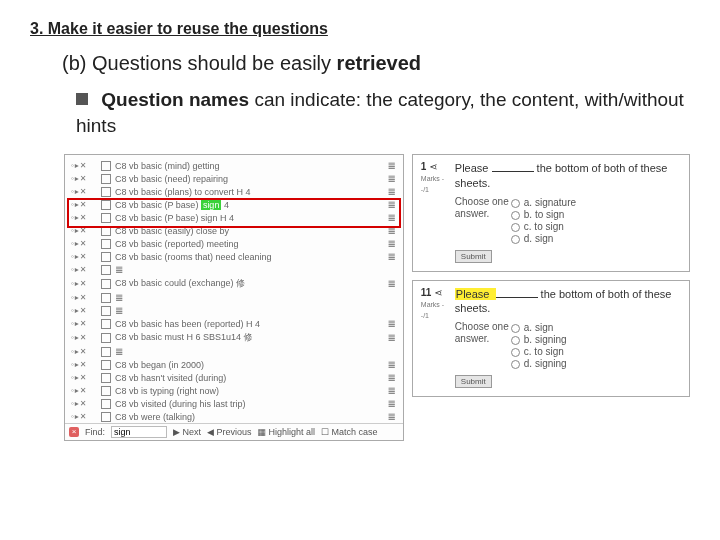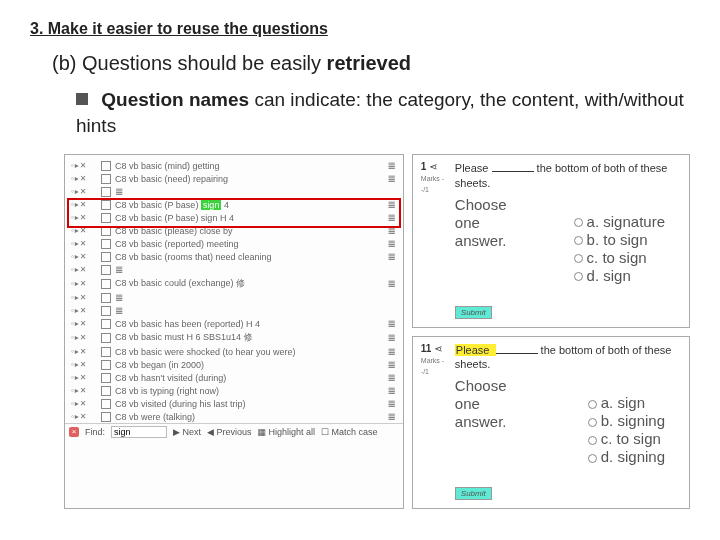--- a/index.html
+++ b/index.html
@@ -12,21 +12,21 @@
     box-sizing: border-box;
   }
   h1 {
     font-size: 16px;
     font-weight: bold;
     margin: 0 0 14px 0;
     text-decoration: underline;
   }
   .sub {
     font-size: 20px;
-    margin: 0 0 12px 22px;
+    margin: 0 0 12px 32px;
   }
   .sub b { font-weight: bold; }
   .bullet-row {
     margin: 0 0 16px 46px;
     font-size: 19px;
     line-height: 1.35;
   }
   .sq {
     display: inline-block;
     width: 12px; height: 12px;
@@ -135,45 +135,43 @@
   .hl-yel { background: #ffee33; padding: 0 1px; }
   .blank {
     display: inline-block;
     border-bottom: 1px solid #333;
     width: 42px;
     height: 0.9em;
     vertical-align: baseline;
   }
   .opts {
     display: flex;
-    gap: 12px;
-    font-size: 15px;
+    gap: 0;
+    font-size: 10px;
     color: #555;
-    justify-content: space-between;
   }
   .opts .lab { width: 56px; line-height: 1.2; }
-  .opts ul { list-style: none; padding: 0; margin: 16px; }
+  .opts ul { list-style: none; padding: 0; margin: 0; }
   .opts li { margin: 1px 0; }
   .opts .r {
     display: inline-block;
     width: 7px; height: 7px;
     border: 1px solid #888;
     border-radius: 50%;
     margin-right: 4px;
     vertical-align: middle;
   }
   .subtn {
     margin-top: 5px;
     font-size: 8px;
     border: 1px solid #999;
-    background: #5eead4;
+    background: #e5e5e5;
     display: inline-block;
     padding: 1px 5px;
     color: #555;
-    font-style: italic;
   }
 </style>
 </head>
 <body>
 
 <h1>3. Make it easier to reuse the questions</h1>
 
 <p class="sub">
   <span>(b) Questions should be easily </span><b>retrieved</b>
 </p>
@@ -196,38 +194,39 @@
         </div>
         <div class="qrow">
           <span class="icons">◦▸✕</span>
           <span class="chk"></span>
           <span class="nm">C8 vb basic (need) repairing</span>
           <span class="menu">≣</span>
         </div>
         <div class="qrow">
           <span class="icons">◦▸✕</span>
           <span class="chk"></span>
+          <span class="nm">C8 vb basic (plans) to convert H 4</span>
           <span class="menu">≣</span>
         </div>
         <div class="qrow">
           <span class="icons">◦▸✕</span>
           <span class="chk"></span>
           <span class="nm">C8 vb basic (P base) <span class="hl-green">sign</span> 4</span>
           <span class="menu">≣</span>
         </div>
         <div class="qrow">
           <span class="icons">◦▸✕</span>
           <span class="chk"></span>
           <span class="nm">C8 vb basic (P base) sign H 4</span>
           <span class="menu">≣</span>
         </div>
         <div class="qrow">
           <span class="icons">◦▸✕</span>
           <span class="chk"></span>
-          <span class="nm">C8 vb basic (please) close by</span>
+          <span class="nm">C8 vb basic (easily) close by</span>
           <span class="menu">≣</span>
         </div>
         <div class="qrow">
           <span class="icons">◦▸✕</span>
           <span class="chk"></span>
           <span class="nm">C8 vb basic (reported) meeting</span>
           <span class="menu">≣</span>
         </div>
         <div class="qrow">
           <span class="icons">◦▸✕</span>
@@ -264,21 +263,20 @@
         </div>
         <div class="qrow">
           <span class="icons">◦▸✕</span>
           <span class="chk"></span>
           <span class="nm">C8 vb basic must H 6 SBS1u14 修</span>
           <span class="menu">≣</span>
         </div>
         <div class="qrow">
           <span class="icons">◦▸✕</span>
           <span class="chk"></span>
-          <span class="nm">C8 vb basic were shocked (to hear you were)</span>
           <span class="menu">≣</span>
         </div>
         <div class="qrow">
           <span class="icons">◦▸✕</span>
           <span class="chk"></span>
           <span class="nm">C8 vb began (in 2000)</span>
           <span class="menu">≣</span>
         </div>
         <div class="qrow">
           <span class="icons">◦▸✕</span>

